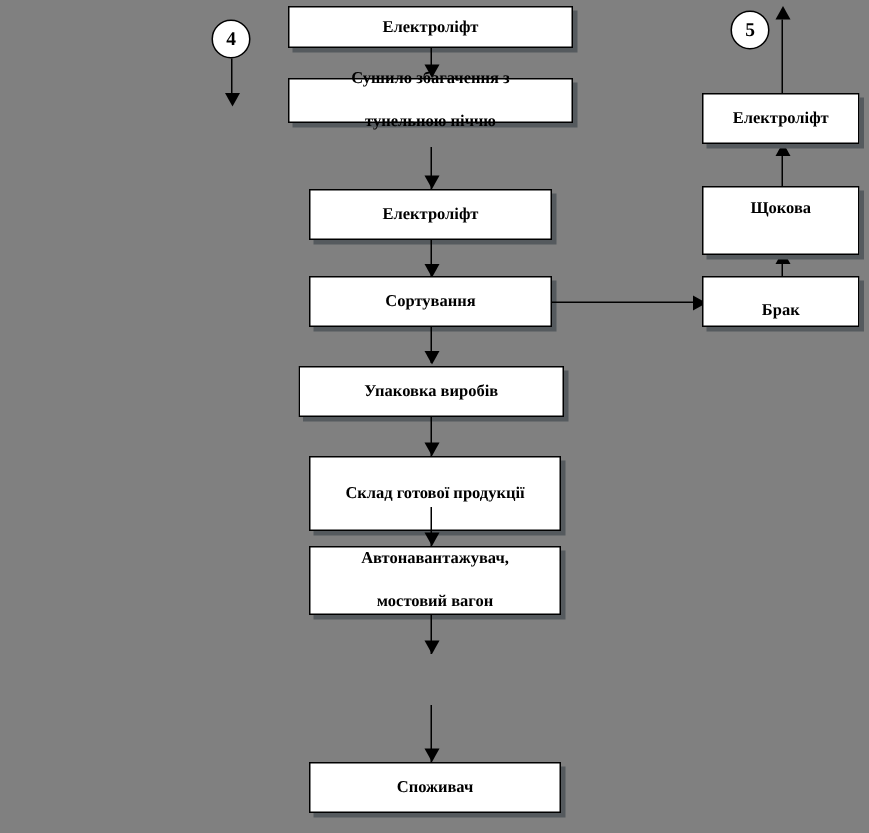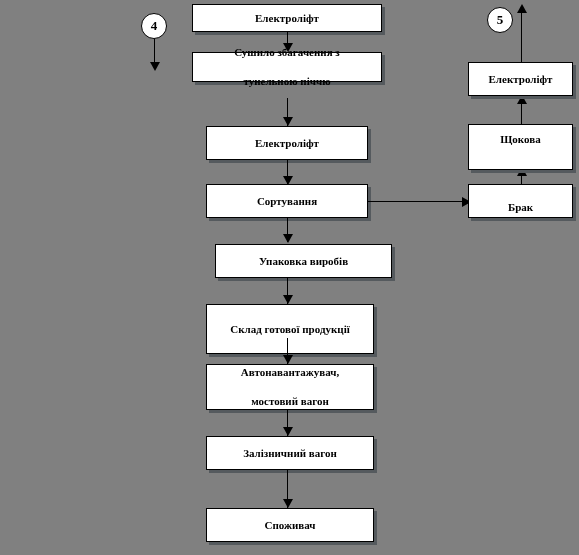--- a/index.html
+++ b/index.html
@@ -132,44 +132,41 @@
 
   <div class="box" style="left:206px; top:184px; width:162px; height:34px;">
     <span>Сортування</span>
   </div>
   <div class="vline" style="left:287px; top:218px; height:24px;"></div>
   <div class="arrow-down" style="left:283px; top:234px;"></div>
 
   <div class="hline" style="left:368px; top:201px; width:100px;"></div>
   <div class="arrow-right" style="left:462px; top:197px;"></div>
 
-  <div class="box" style="left:215px; top:244px; width:177px; height:34px;justify-content:center;">
+  <div class="box" style="left:199px; top:244px; width:177px; height:34px;justify-content:center;">
     <span>Упаковка виробів</span>
   </div>
   <div class="vline" style="left:287px; top:278px; height:26px;"></div>
   <div class="arrow-down" style="left:283px; top:295px;"></div>
 
   <div class="box" style="left:206px; top:304px; width:168px; height:50px;">
     <span>Склад готової продукції</span>
   </div>
   <div class="vline" style="left:287px; top:338px; height:26px;"></div>
   <div class="arrow-down" style="left:283px; top:355px;"></div>
 
   <div class="box" style="left:206px; top:364px; width:168px; height:46px;">
     <span>
       <span>Автонавантажувач,</span><br>
       <span>мостовий вагон</span>
     </span>
   </div>
   <div class="vline" style="left:287px; top:410px; height:26px;"></div>
   <div class="arrow-down" style="left:283px; top:427px;"></div>
 
-  <div class="box" style="left:206px; top:436px; width:168px; height:34px;">
-    <span>Залізничний вагон</span>
-  </div>
   <div class="vline" style="left:287px; top:470px; height:38px;"></div>
   <div class="arrow-down" style="left:283px; top:499px;"></div>
 
   <div class="box" style="left:206px; top:508px; width:168px; height:34px;">
     <span>Споживач</span>
   </div>
 
   <div class="box" style="left:468px; top:184px; width:105px; height:34px;align-items:flex-end;">
     <span>Брак</span>
   </div>

